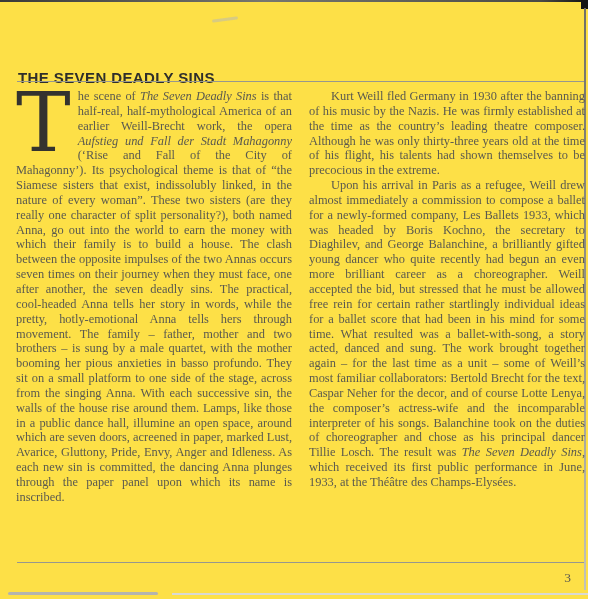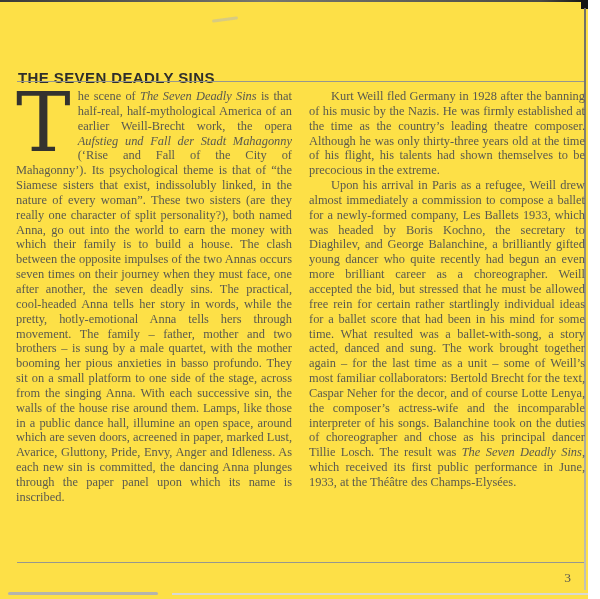--- a/index.html
+++ b/index.html
@@ -100,21 +100,21 @@
   <div class="smudge"></div>
 
   <h1 class="header">THE SEVEN DEADLY SINS</h1>
   <div class="rule rule-top"></div>
 
   <div class="columns">
     <div class="col col-left">
       <p><span class="dropcap">T</span><span>he scene of <i>The Seven Deadly Sins</i> is that half-real, half-mythological America of an earlier Weill-Brecht work, the opera <i>Aufstieg und Fall der Stadt Mahagonny</i> (‘Rise and Fall of the City of Mahagonny’). Its psychological theme is that of “the Siamese sisters that exist, indissolubly linked, in the nature of every woman”. These two sisters (are they really one character of split personality?), both named Anna, go out into the world to earn the money with which their family is to build a house. The clash between the opposite impulses of the two Annas occurs seven times on their journey when they must face, one after another, the seven deadly sins. The practical, cool-headed Anna tells her story in words, while the pretty, hotly-emotional Anna tells hers through movement. The family – father, mother and two brothers – is sung by a male quartet, with the mother booming her pious anxieties in basso profundo. They sit on a small platform to one side of the stage, across from the singing Anna. With each successive sin, the walls of the house rise around them. Lamps, like those in a public dance hall, illumine an open space, around which are seven doors, acreened in paper, marked Lust, Avarice, Gluttony, Pride, Envy, Anger and Idleness. As each new sin is committed, the dancing Anna plunges through the paper panel upon which its name is inscribed.</span></p>
     </div>
     <div class="col col-right">
-      <p>Kurt Weill fled Germany in 1928 after the banning of his music by the Nazis. He was firmly established at the time as the country’s leading theatre composer. Although he was only thirty-three years old at the time of his flight, his talents had shown themselves to be precocious in the extreme.</p>
+      <p>Kurt Weill fled Germany in 1930 after the banning of his music by the Nazis. He was firmly established at the time as the country’s leading theatre composer. Although he was only thirty-three years old at the time of his flight, his talents had shown themselves to be precocious in the extreme.</p>
       <p>Upon his arrival in Paris as a refugee, Weill drew almost immediately a commission to compose a ballet for a newly-formed company, Les Ballets 1933, which was headed by Boris Kochno, the secretary to Diaghilev, and George Balanchine, a brilliantly gifted young dancer who quite recently had begun an even more brilliant career as a choreographer. Weill accepted the bid, but stressed that he must be allowed free rein for certain rather startlingly individual ideas for a ballet score that had been in his mind for some time. What resulted was a ballet-with-song, a story acted, danced and sung. The work brought together again – for the last time as a unit – some of Weill’s most familiar collaborators: Bertold Brecht for the text, Caspar Neher for the decor, and of course Lotte Lenya, the composer’s actress-wife and the incomparable interpreter of his songs. Balanchine took on the duties of choreographer and chose as his principal dancer Tillie Losch. The result was <i>The Seven Deadly Sins</i>, which received its first public performance in June, 1933, at the Théâtre des Champs-Elysées.</p>
     </div>
   </div>
 
   <div class="rule rule-bottom"></div>
   <div class="page-number">3</div>
 
   <div class="bottom-shadow-left"></div>
   <div class="bottom-shadow-right"></div>
 

